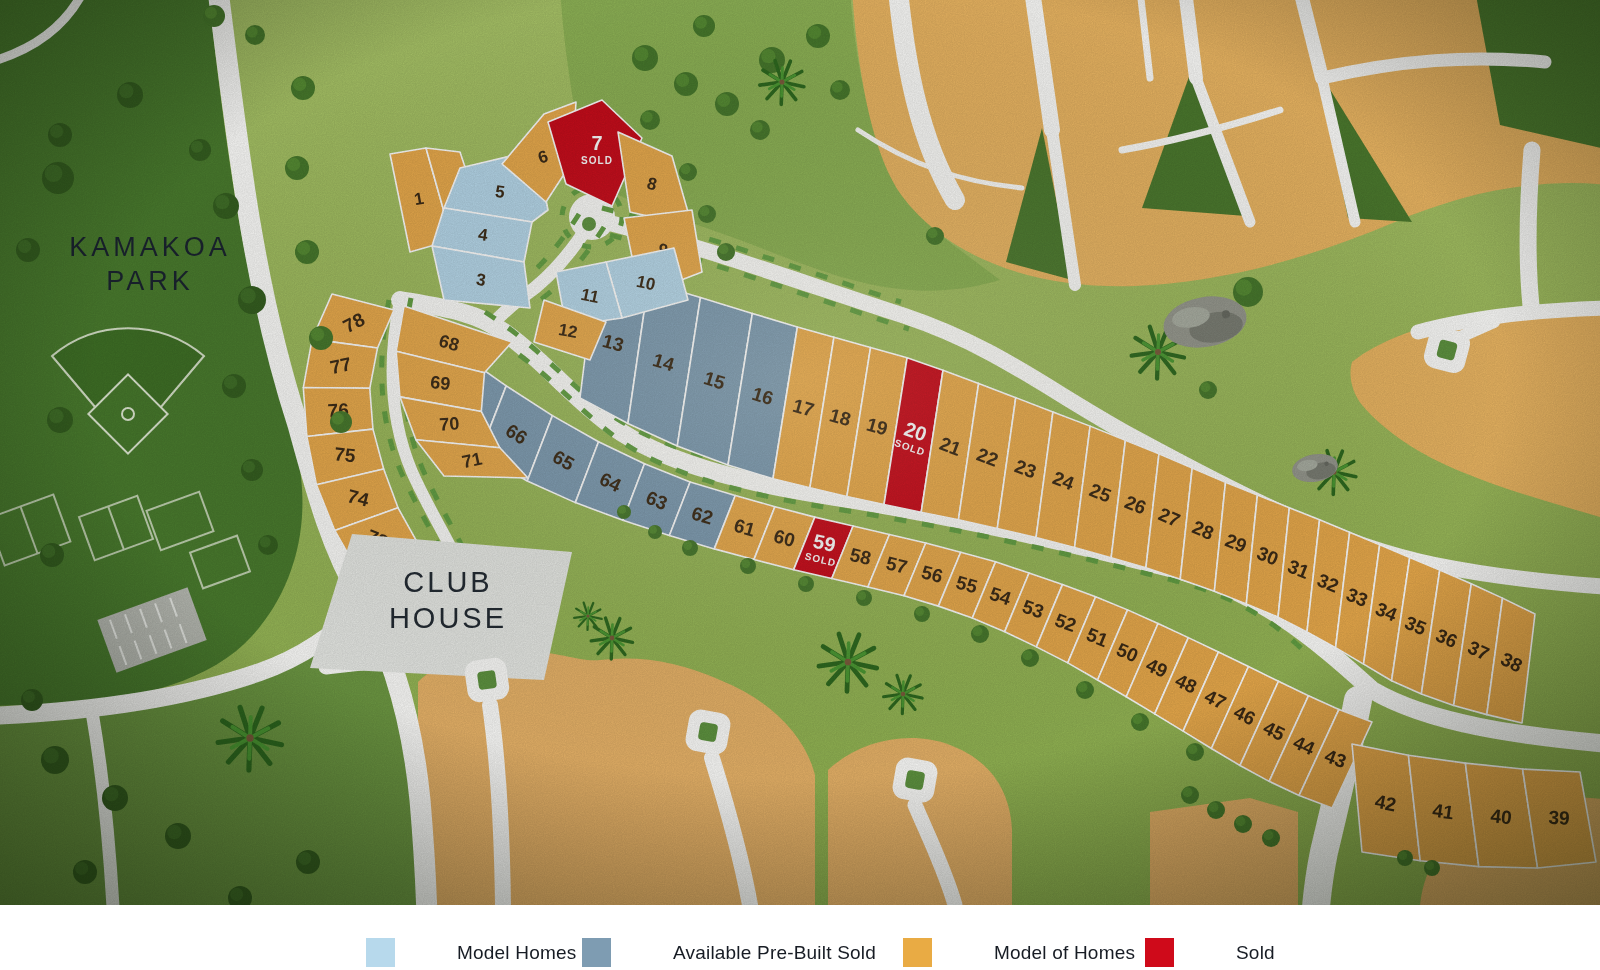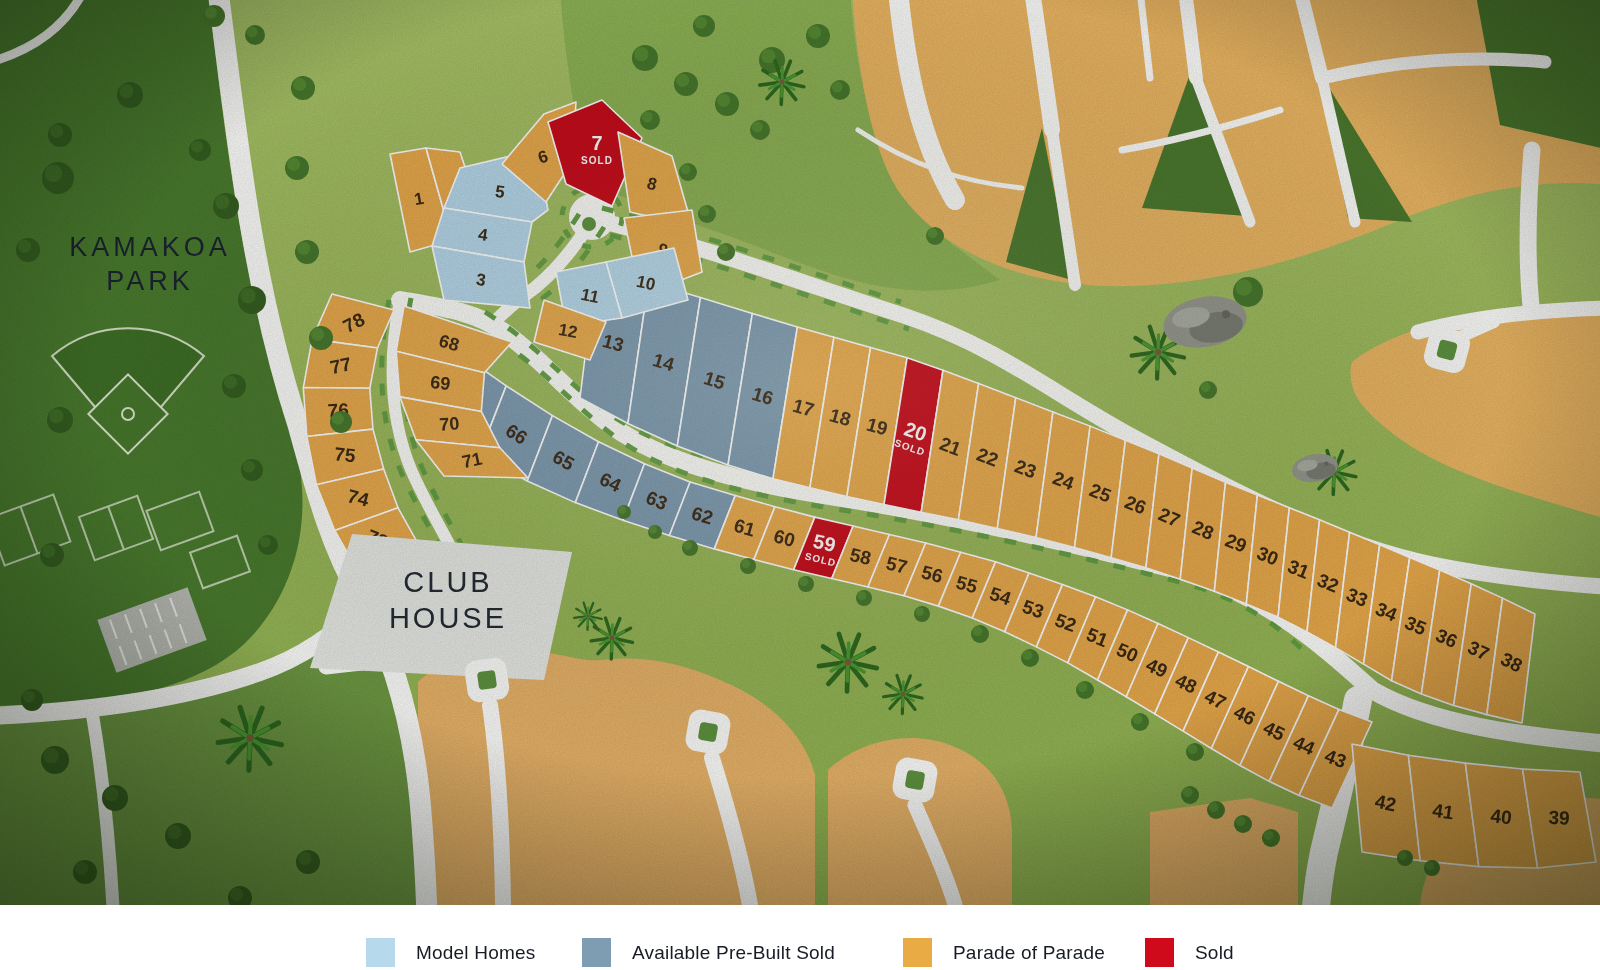--- a/index.html
+++ b/index.html
@@ -3,21 +3,21 @@
 <meta charset="utf-8">
 <style>
   html,body{margin:0;padding:0;background:#ffffff;}
   .stage{position:relative;width:1600px;height:970px;overflow:hidden;background:#ffffff;
          font-family:"Liberation Sans","DejaVu Sans",sans-serif;}
   .mapwrap{position:absolute;left:0;top:0;width:1600px;height:905px;}
   svg text{user-select:none;}
   .legend{position:absolute;left:0;top:905px;width:1600px;height:65px;background:#ffffff;}
   .legend-item{position:absolute;top:33px;display:flex;align-items:center;gap:21px;}
   .swatch{width:29px;height:29px;flex:0 0 29px;}
-  .legend-label{font-size:19px;font-weight:500;color:#171c24;letter-spacing:.2px;white-space:nowrap;}
+  .legend-label{font-size:19px;font-weight:500;color:#171c24;letter-spacing:.2px;white-space:nowrap;margin-left:41px;}
 </style>
 </head>
 <body>
 
 <div class="stage">
   <div class="mapwrap">
     <svg id="map" width="1600" height="905" viewBox="0 0 1600 905" xmlns="http://www.w3.org/2000/svg">
       <defs>
         <linearGradient id="grassG" x1="0" y1="0" x2="0" y2="1">
           <stop offset="0" stop-color="#a9c468"></stop>
@@ -1041,20 +1041,20 @@
     <div class="legend-item" style="left:366px">
       <span class="swatch" style="background: rgb(183, 217, 236);"></span>
       <span class="legend-label">Model Homes</span>
     </div>
     <div class="legend-item" style="left:582px">
       <span class="swatch" style="background: rgb(126, 156, 178);"></span>
       <span class="legend-label">Available Pre-Built Sold</span>
     </div>
     <div class="legend-item" style="left:903px">
       <span class="swatch" style="background: rgb(233, 171, 68);"></span>
-      <span class="legend-label">Parade of Parade</span>
+      <span class="legend-label">Model of Homes</span>
     </div>
     <div class="legend-item" style="left:1145px">
       <span class="swatch" style="background: rgb(207, 10, 26);"></span>
       <span class="legend-label">Sold</span>
     </div>
   </div>
 </div>
 
 </body></html>

